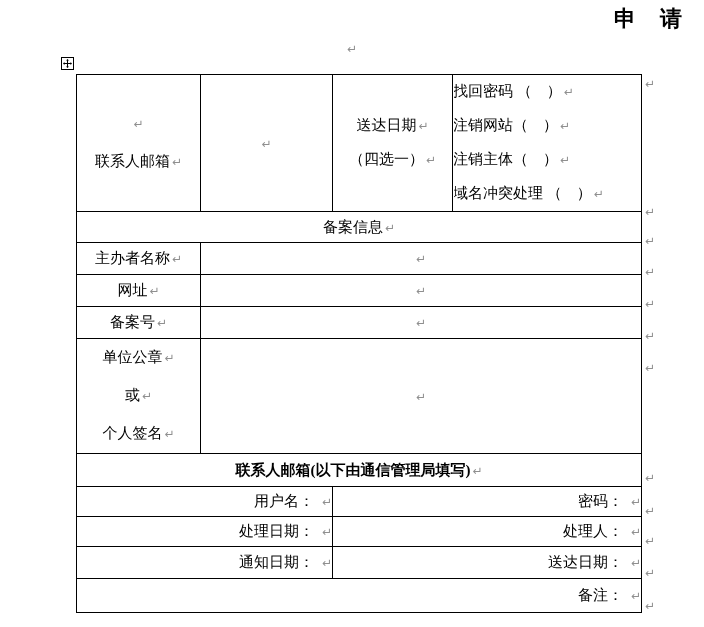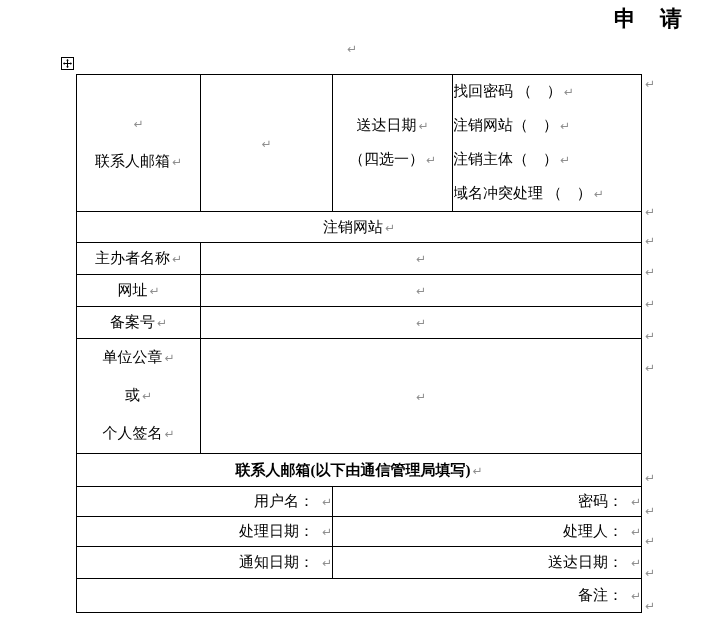--- a/index.html
+++ b/index.html
@@ -107,21 +107,21 @@
     <td class="vt options-cell">
       <div class="line"><span class="txt">找回密码 （　）</span><span class="pm">↵</span></div>
       <div class="line"><span class="txt">注销网站（　）</span><span class="pm">↵</span></div>
       <div class="line"><span class="txt">注销主体（　）</span><span class="pm">↵</span></div>
       <div class="line"><span class="txt">域名冲突处理 （　）</span><span class="pm">↵</span></div>
     </td>
   </tr>
 
 
   <tr style="height:31px;">
-    <td class="ctr" colspan="4"><span class="txt">注销网站</span><span class="pm">↵</span></td>
+    <td class="ctr" colspan="4"><span class="txt">备案信息</span><span class="pm">↵</span></td>
   </tr>
 
   <tr style="height:32px;">
     <td class="ctr"><span class="txt">主办者名称</span><span class="pm">↵</span></td>
     <td class="ctr" colspan="3"><span class="pm">↵</span></td>
   </tr>
 
   <tr style="height:32px;">
     <td class="ctr"><span class="txt">网址</span><span class="pm">↵</span></td>
     <td class="ctr" colspan="3"><span class="pm">↵</span></td>

